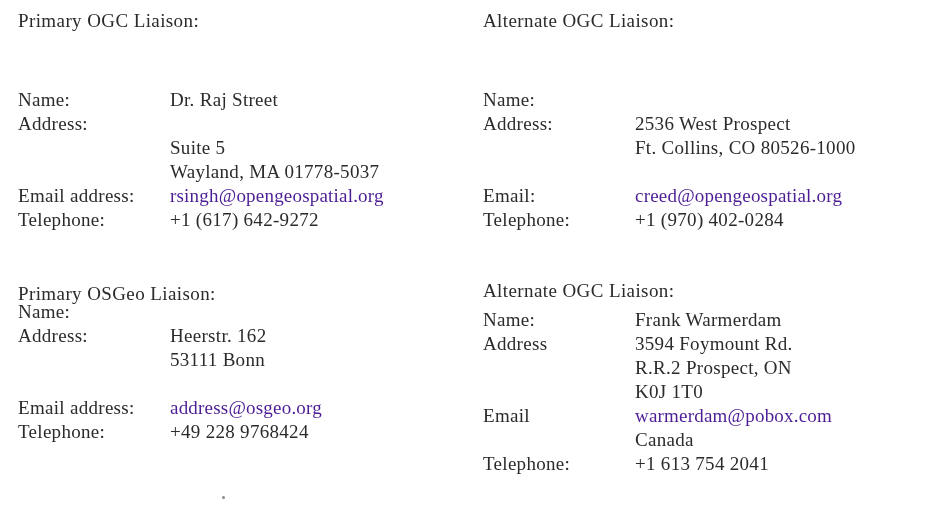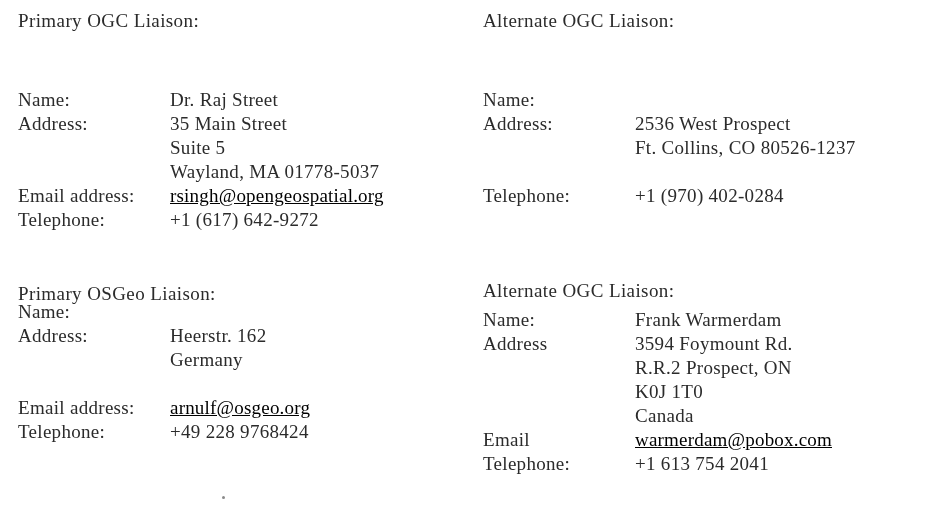--- a/index.html
+++ b/index.html
@@ -54,22 +54,21 @@
     letter-spacing: 0.3px;
   }
   .value {
     display: inline-block;
     letter-spacing: 0.3px;
   }
   .lbl-w-left  { width: 152px; }
   .lbl-w-right { width: 152px; }
 
   .link {
-    text-decoration: underline;
-    color: #000000;
+    color: #4c1d95;
     letter-spacing: 0.2px;
   }
   .blank-line { height: 24px; }
 
   
   #ogc-primary-details  { top: 88px;  left: 0; }
   #ogc-alt-details      { top: 88px;  left: 0; }
   #osgeo-primary-details{ top: 300px; left: 0; }
   #ogc-alt2-details     { top: 308px; left: 0; }
 
@@ -97,21 +96,20 @@
 
     <div class="section-heading heading-primary-ogc">Primary OGC Liaison:</div>
 
     <div class="block" id="ogc-primary-details">
       <div class="row">
         <span class="label lbl-w-left">Name:</span>
         <span class="value">Dr. Raj Street</span>
       </div>
       <div class="row">
         <span class="label lbl-w-left">Address:</span>
-        <span class="value">35 Main Street</span>
       </div>
       <div class="row">
         <span class="label lbl-w-left"></span>
         <span class="value">Suite 5</span>
       </div>
       <div class="row">
         <span class="label lbl-w-left"></span>
         <span class="value">Wayland, MA 01778-5037</span>
       </div>
       <div class="row">
@@ -129,26 +127,26 @@
     <div class="block" id="osgeo-primary-details">
       <div class="row">
         <span class="label lbl-w-left">Name:</span>
       </div>
       <div class="row">
         <span class="label lbl-w-left">Address:</span>
         <span class="value">Heerstr. 162</span>
       </div>
       <div class="row">
         <span class="label lbl-w-left"></span>
-        <span class="value">Germany</span>
+        <span class="value">53111 Bonn</span>
       </div>
       <div class="blank-line"></div>
       <div class="row">
         <span class="label lbl-w-left">Email address:</span>
-        <span class="value link">arnulf@osgeo.org</span>
+        <span class="value link">address@osgeo.org</span>
       </div>
       <div class="row">
         <span class="label lbl-w-left">Telephone:</span>
         <span class="value">+49 228 9768424</span>
       </div>
     </div>
 
   </div>
 
   <div class="col col-right">
@@ -158,23 +156,27 @@
     <div class="block" id="ogc-alt-details">
       <div class="row">
         <span class="label lbl-w-right">Name:</span>
       </div>
       <div class="row">
         <span class="label lbl-w-right">Address:</span>
         <span class="value">2536 West Prospect</span>
       </div>
       <div class="row">
         <span class="label lbl-w-right"></span>
-        <span class="value">Ft. Collins, CO  80526-1237</span>
+        <span class="value">Ft. Collins, CO  80526-1000</span>
       </div>
       <div class="blank-line"></div>
+      <div class="row">
+        <span class="label lbl-w-right">Email:</span>
+        <span class="value link">creed@opengeospatial.org</span>
+      </div>
       <div class="row">
         <span class="label lbl-w-right">Telephone:</span>
         <span class="value">+1 (970) 402-0284</span>
       </div>
     </div>
 
     <div class="section-heading heading-alt-ogc2">Alternate OGC Liaison:</div>
 
     <div class="block" id="ogc-alt2-details">
       <div class="row">
@@ -187,28 +189,28 @@
       </div>
       <div class="row">
         <span class="label lbl-w-right"></span>
         <span class="value">R.R.2 Prospect, ON</span>
       </div>
       <div class="row">
         <span class="label lbl-w-right"></span>
         <span class="value">K0J 1T0</span>
       </div>
       <div class="row">
-        <span class="label lbl-w-right"></span>
-        <span class="value">Canada</span>
-      </div>
-      <div class="row">
         <span class="label lbl-w-right">Email</span>
         <span class="value link">warmerdam@pobox.com</span>
       </div>
       <div class="row">
+        <span class="label lbl-w-right"></span>
+        <span class="value">Canada</span>
+      </div>
+      <div class="row">
         <span class="label lbl-w-right">Telephone:</span>
         <span class="value">+1 613 754 2041</span>
       </div>
     </div>
 
   </div>
 
   <div class="dot-artifact" style="left:222px; top:496px;"></div>
 
 </div>

